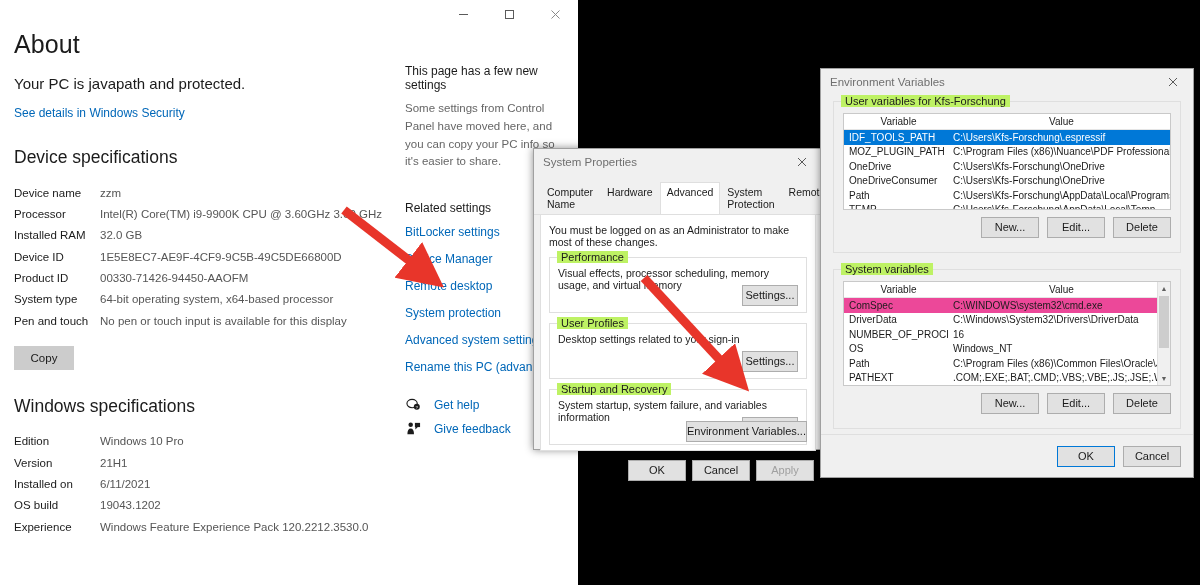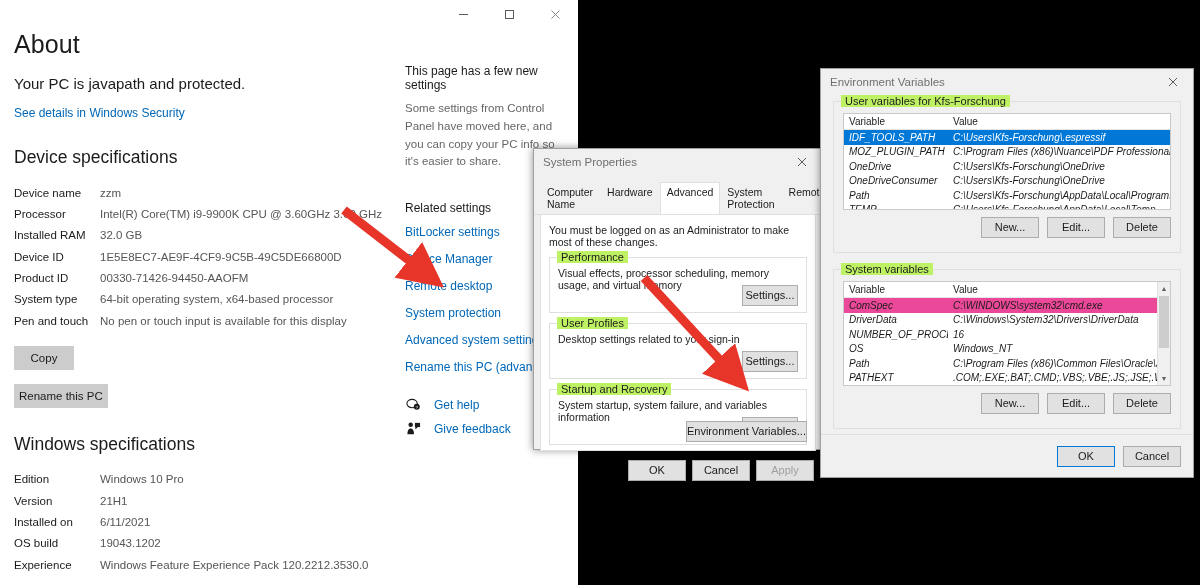--- a/index.html
+++ b/index.html
@@ -32,21 +32,21 @@
   .sub-head { font-size: 15px; color: #1b1b1b; margin-bottom: 11px; }
   .blue-link { font-size: 12px; color: #0067b8; text-decoration: none; display: inline-block; }
   .section-head { font-size: 17.5px; color: #1b1b1b; font-weight: 400; margin: 26px 0 14px 0; }
   .spec-table { border-collapse: collapse; }
   .spec-table td { font-size: 11.5px; padding: 3.5px 0; vertical-align: top; line-height: 1.25; }
   .spec-table td.k { color: #1b1b1b; width: 86px; padding-right: 6px; }
   .spec-table td.v { color: #555555; }
   .win-btn {
     display: inline-block; background: #cccccc; border: 1px solid #cccccc;
     color: #1b1b1b; font-size: 11.5px; font-family: "Liberation Sans", sans-serif;
-    padding: 5px 4px; min-width: 60px; text-align: center; cursor: default;
+    padding: 5px 14px; min-width: 60px; text-align: center; cursor: default;
   }
 
   #right-col { position: absolute; left: 405px; top: 64px; width: 165px; }
   .rc-head { font-size: 12px; color: #1b1b1b; margin-bottom: 8px; }
   .rc-para { font-size: 11.5px; color: #666; line-height: 1.55; }
   .rc-sec-head { font-size: 12px; color:#1b1b1b; margin: 30px 0 10px 0; }
   .rc-link { display:block; font-size: 12px; color:#0067b8; text-decoration:none; margin-bottom: 13px; }
   .help-row { display:flex; align-items:center; gap:12px; margin-top: 7px; }
   .help-row .ic { width: 17px; height: 17px; color:#1b1b1b; display:flex; align-items:center; justify-content:center; }
   .help-row a { font-size: 12px; color:#0067b8; text-decoration:none;}
@@ -82,23 +82,23 @@
   .sp-group { margin-bottom: 10px; height: 56px; padding: 9px 8px 15px 8px; }
   .sp-group .gtxt { font-size: 10.5px; color:#1b1b1b; }
   .sp-group .gbtn { position:absolute; right: 8px; bottom: 6px; }
   .sp-grp-wrap { position: relative; }
   #sp-footer { display:flex; justify-content:flex-end; gap: 6px; padding: 9px 8px 0 0; }
 
   
   #envvars { left: 820px; top: 68px; width: 374px; height: 410px; }
   .ev-group { margin: 6px 12px 0 12px; padding: 11px 9px 9px 9px; position: relative; }
   .lv { border: 1px solid #c9c9c9; background: #fff; position: relative; overflow: hidden; }
-  .lv-head { display: flex; background: #fff; border-bottom: 1px solid #e5e5e5; height: 16px; }
+  .lv-head { display: flex; background: #fff; border-bottom: 1px solid #e5e5e5; height: 16px; text-align: center; }
   .lv-head div { font-size: 10px; color: #1b1b1b; padding: 2px 0 0 5px; }
-  .lv-row { display: flex; height: 14.5px; align-items: center; font-style: italic; }
+  .lv-row { display: flex; height: 14.5px; align-items: center; }
   .lv-row > div { font-size: 10px; color: #1b1b1b; padding-left: 5px; white-space: nowrap; overflow: hidden; text-overflow: clip; }
   .lv-row.sel { background: #0078d7; }
   .lv-row.sel > div { color: #fff; }
   .lv-row.hl { background: #ec4899; }
   .col-var { width: 104px; flex: none; }
   .col-val { flex: 1; }
   .ev-btnrow { display:flex; justify-content:flex-end; gap: 8px; margin-top: 7px; }
   .scrollbar { position:absolute; right: 0; top: 0; width: 13px; bottom: 0; background:#f0f0f0; border-left:1px solid #e0e0e0;}
   .sb-arrow { height: 13px; display:flex; align-items:center; justify-content:center; font-size: 7px; color:#606060; }
   .sb-thumb { position:absolute; left:1px; right:1px; background:#cdcdcd; }
@@ -169,23 +169,20 @@
             <tr>
               <td class="k">Pen and touch</td>
               <td class="v">No pen or touch input is available for this display</td>
             </tr>
           </tbody>
         </table>
 
       <div style="margin-top:14px;">
         <div class="win-btn">Copy</div>
       </div>
-      <div style="margin-top:14px;">
-        <div class="win-btn">Rename this PC</div>
-      </div>
 
       <div class="section-head">Windows specifications</div>
       <table class="spec-table">
           <tbody id="windows-specs-body">
             <tr>
               <td class="k">Edition</td>
               <td class="v">Windows 10 Pro</td>
             </tr>
             <tr>
               <td class="k">Version</td>

